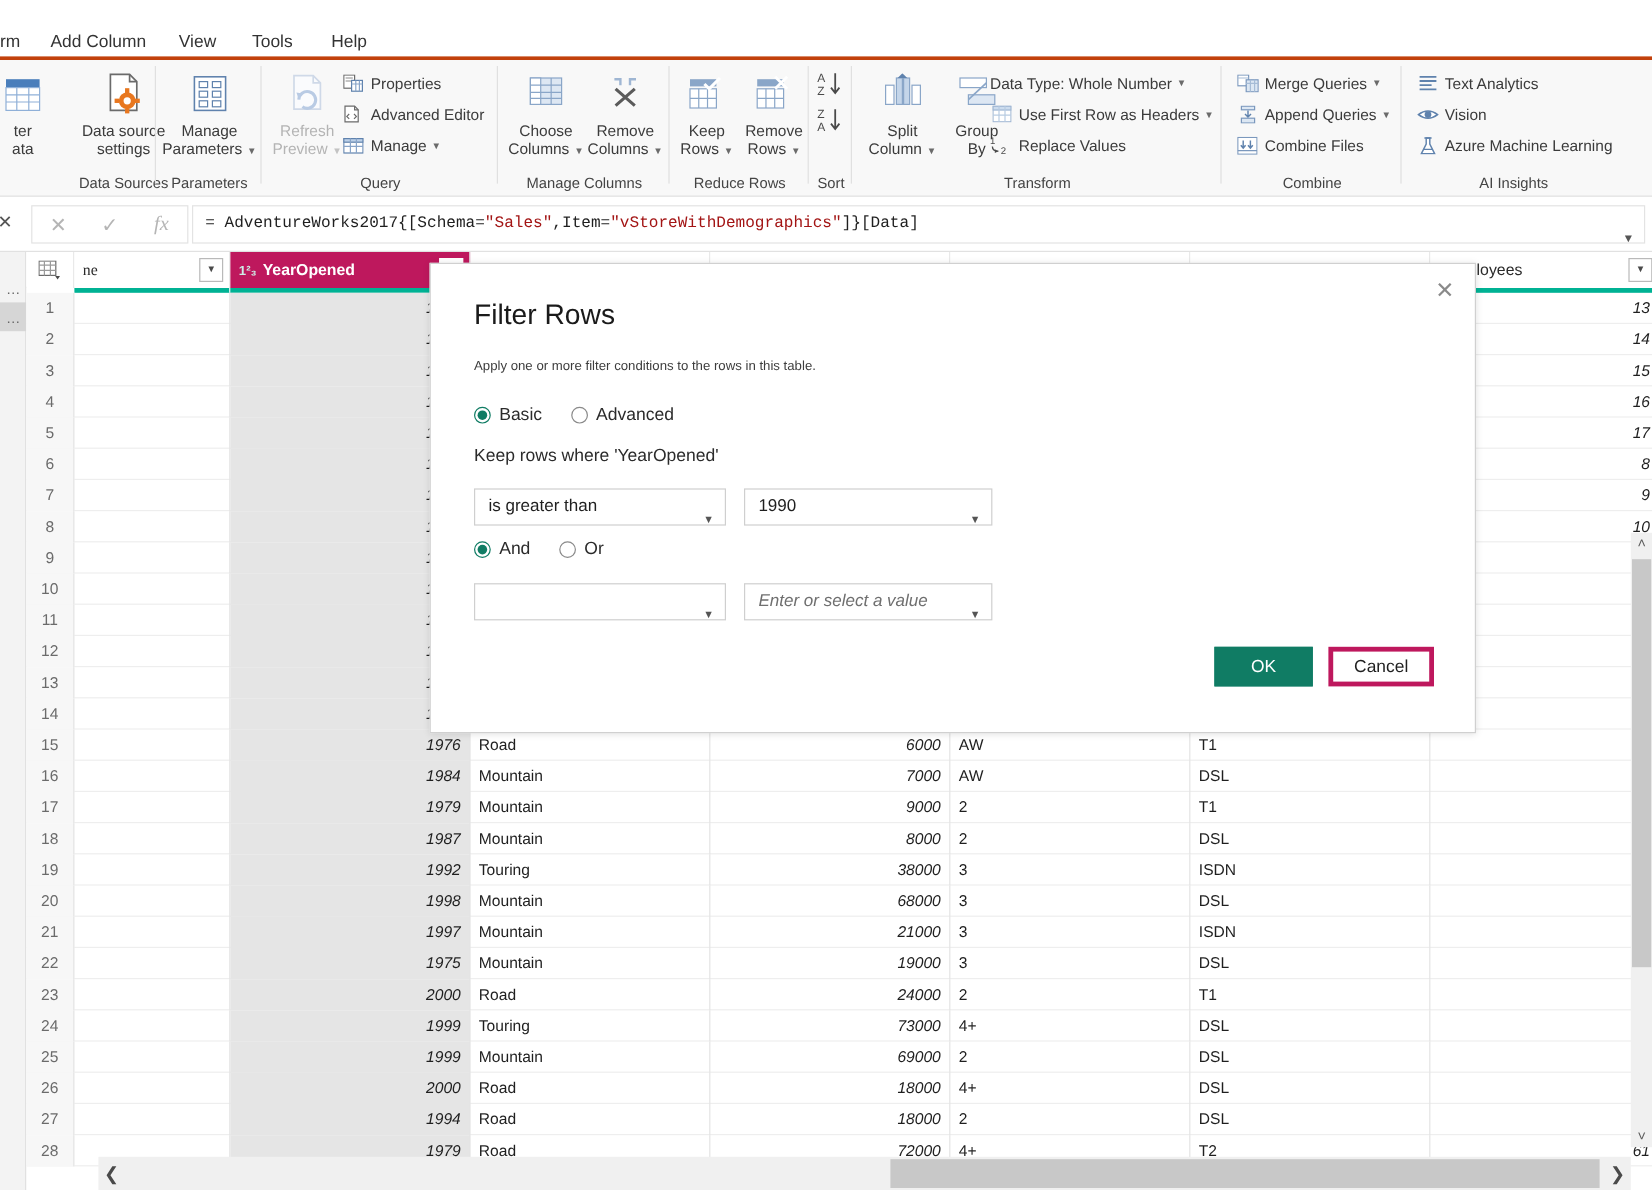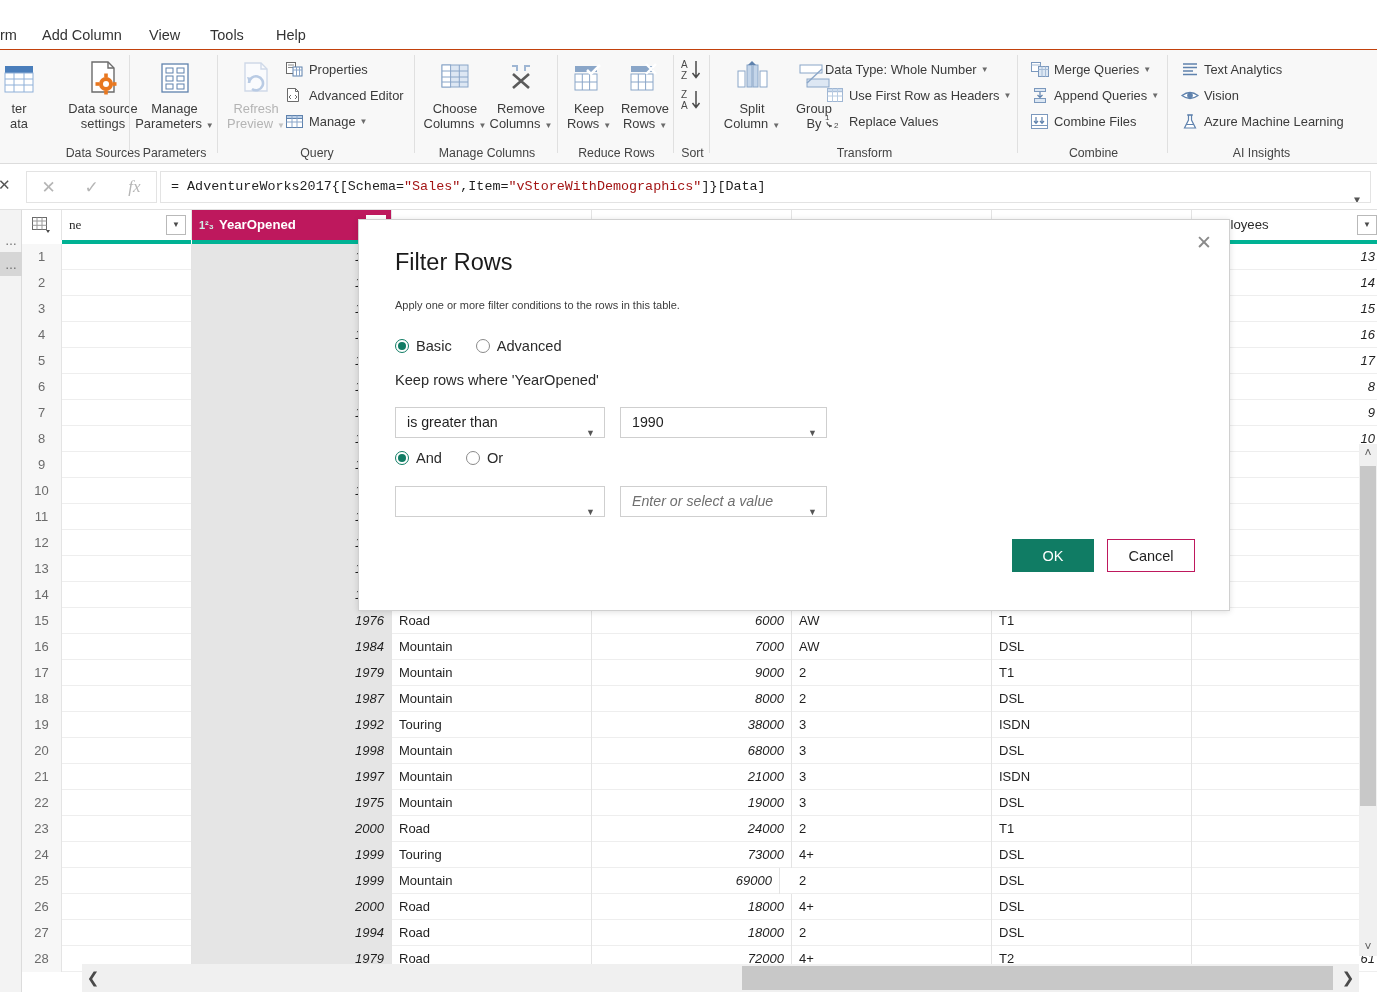--- a/index.html
+++ b/index.html
@@ -17,21 +17,21 @@
     background: #ffffff;
   }
   .titlebar .title {
     position: absolute; left: 0; top: 1px;
     font-size: 14.5px; color: #9b9b9b; white-space: nowrap;
   }
 
   
   .menubar {
     position: absolute; left: 0; top: 23px; width: 1377px; height: 27px;
-    background: #ffffff; border-bottom: 1px solid #c2410c;
+    background: #ffffff; border-bottom: 3px solid #c2410c;
   }
   .menubar .tab {
     position: absolute; top: 4px;
     font-size: 14.5px; color: #333; white-space: nowrap; cursor: default;
   }
 
   
   .ribbon {
     position: absolute; left: 0; top: 50px; width: 1377px; height: 114px;
     background: #f8f8f8; border-bottom: 1px solid #dcdcdc;
@@ -235,21 +235,21 @@
   }
   .combo .cv-placeholder { color: #6f6f6f; font-style: italic; }
   .combo .cdrop {
     position: absolute; right: 9px; top: 11px; font-size: 9px; color: #555;
   }
   .dlg-btn {
     position: absolute; height: 33px; font-size: 14.5px;
     display: flex; align-items: center; justify-content: center; cursor: default;
   }
   .dlg-btn.primary { background: #107c64; color: #ffffff; border: 1px solid #107c64; }
-  .dlg-btn.secondary { background: #ffffff; color: #1f1f1f; border: 1px solid #be185d; }
+  .dlg-btn.secondary { background: #ffffff; color: #1f1f1f; border: 4px solid #be185d; }
 
   
   svg { display: block; }
 </style>
 </head>
 <body>
 
 <div id="app">
 
 
@@ -917,21 +917,21 @@
           <div class="cell num" style="left: 570px; width: 200px;">73000</div>
           <div class="cell" style="left: 770px; width: 200px;">4+</div>
           <div class="cell" style="left: 970px; width: 200px;">DSL</div>
           <div class="cell num" style="left: 1170px; width: 190px; border-right: none;">55</div>
         </div>
         <div class="row" style="top: 624px;">
           <div class="rnum">25</div>
           <div class="cell" style="left: 40px; width: 130px;"></div>
           <div class="cell num selcol" style="left: 170px; width: 200px;">1999</div>
           <div class="cell" style="left: 370px; width: 200px;">Mountain</div>
-          <div class="cell num" style="left: 558px; width: 200px;">69000</div>
+          <div class="cell num" style="left: 570px; width: 200px;">69000</div>
           <div class="cell" style="left: 770px; width: 200px;">2</div>
           <div class="cell" style="left: 970px; width: 200px;">DSL</div>
           <div class="cell num" style="left: 1170px; width: 190px; border-right: none;">58</div>
         </div>
         <div class="row" style="top: 650px;">
           <div class="rnum">26</div>
           <div class="cell" style="left: 40px; width: 130px;"></div>
           <div class="cell num selcol" style="left: 170px; width: 200px;">2000</div>
           <div class="cell" style="left: 370px; width: 200px;">Road</div>
           <div class="cell num" style="left: 570px; width: 200px;">18000</div>

